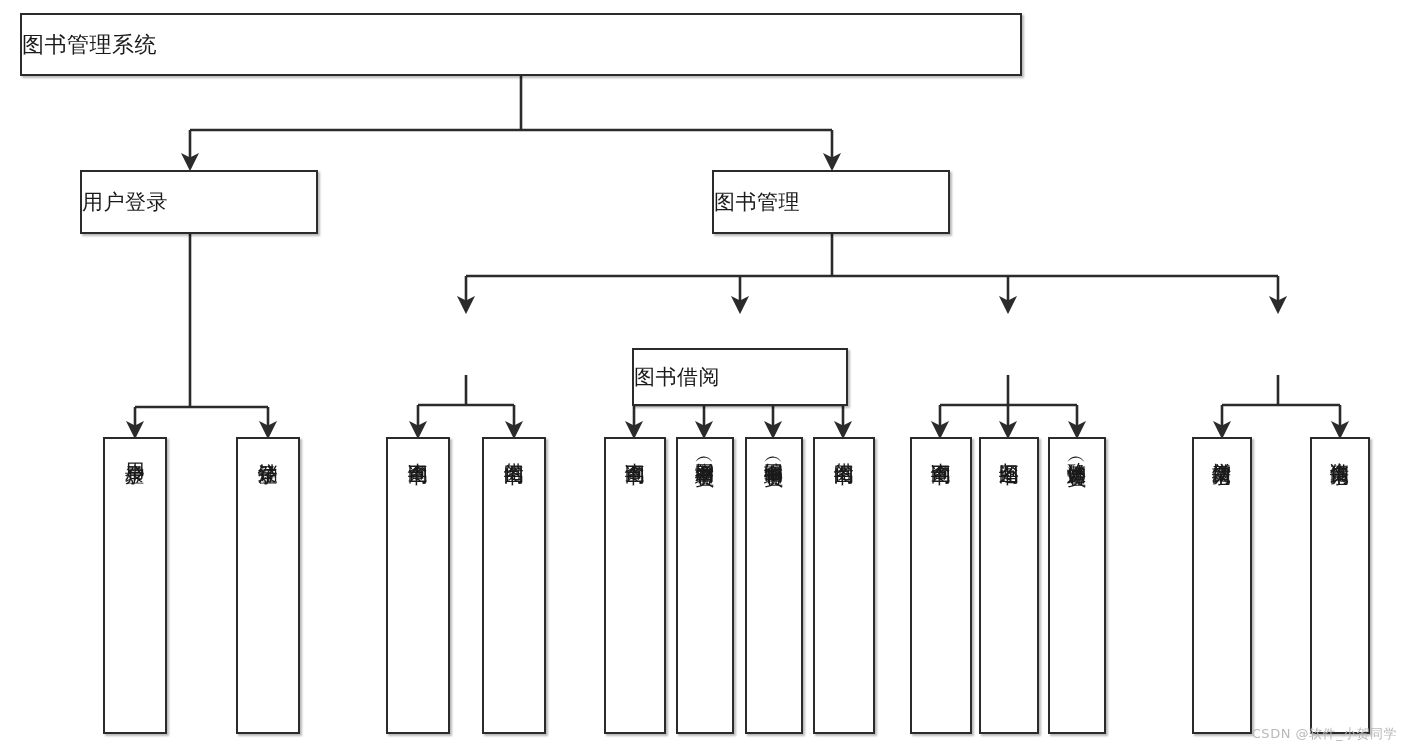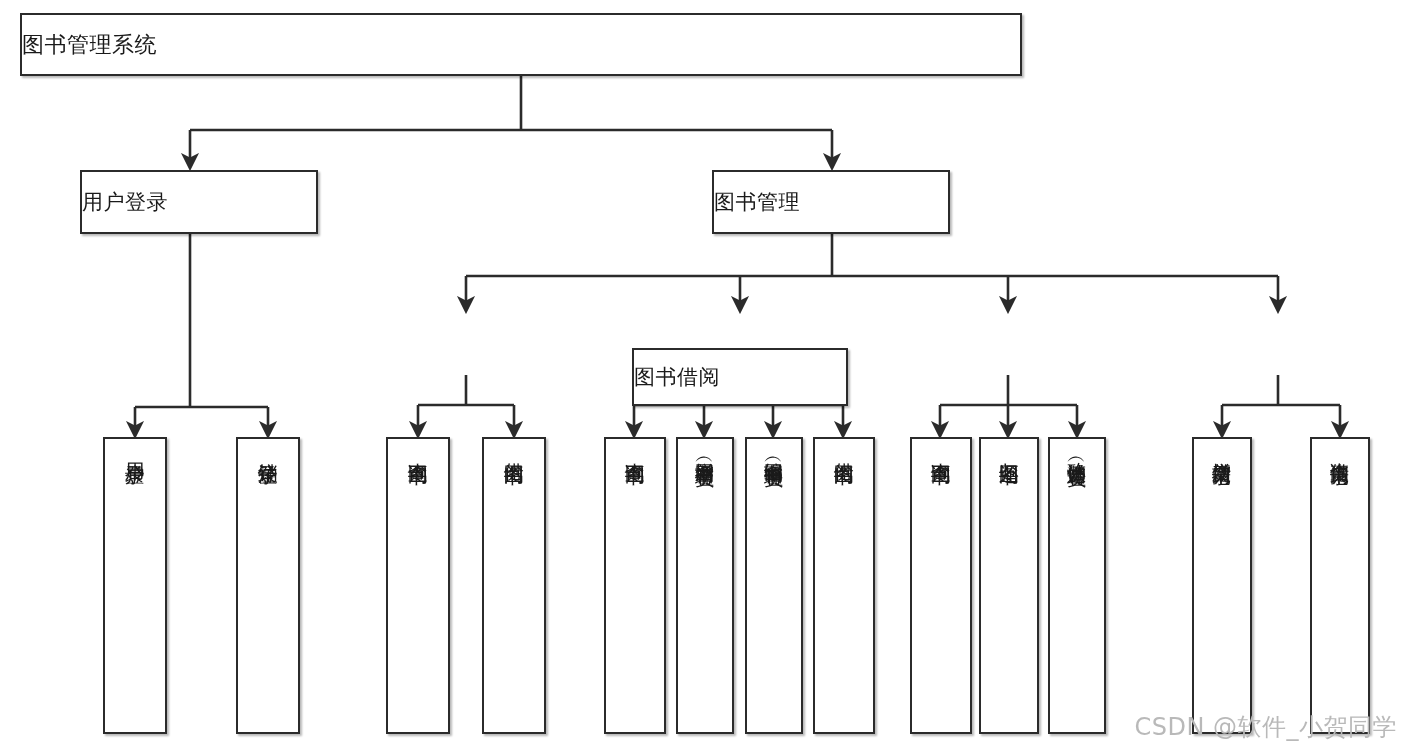--- a/index.html
+++ b/index.html
@@ -60,21 +60,21 @@
     line-height: 1.32;
     letter-spacing: 1px;
     white-space: nowrap;
     text-align: left;
   }
   .node.v.tall-text .node-label { font-size: 19px; }
   #watermark {
     position: absolute;
     right: 8px;
     bottom: 4px;
-    font-size: 24px;
+    font-size: 13px;
     color: #b9b9b9;
     z-index: 5;
     white-space: nowrap;
     letter-spacing: 0.5px;
   }
 </style>
 </head>
 <body>
 
 <div id="canvas">

